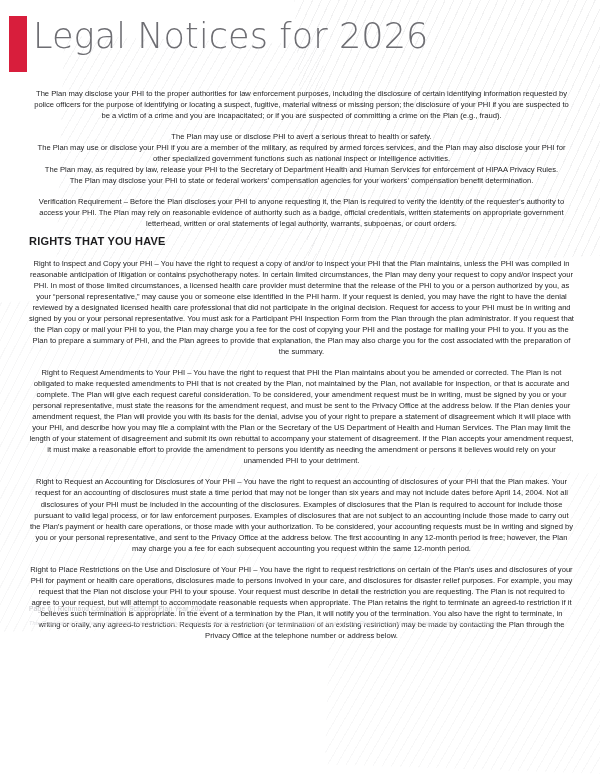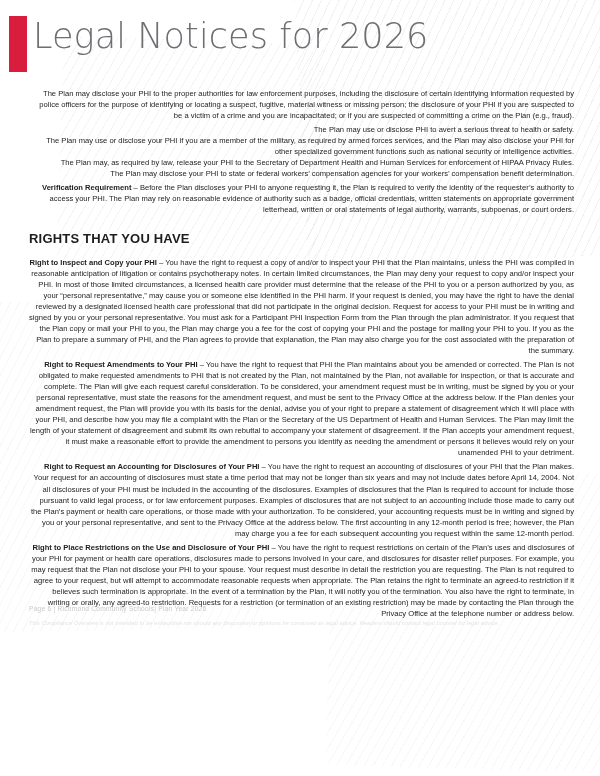--- a/index.html
+++ b/index.html
@@ -96,35 +96,35 @@
     left: 29px;
     top: 88px;
     width: 545px;
     color: #1d1d1f;
     font-size: 7.6px;
     line-height: 11.05px;
     text-align: left;
   }
   .para {
     margin: 0 0 0 0;
-    text-align: right;
+    text-align: center;
   }
   .para.gap {
-    margin-top: 3px;
+    margin-top: 10px;
   }
   .para.tight {
     margin-top: 0;
   }
   .lead {
-    font-weight: bold;
+    font-weight: normal;
   }
   .section-head {
     font-weight: bold;
-    margin-top: 17px;
-    font-size: 13px;
+    margin-top: 6px;
+    font-size: 11px;
     letter-spacing: .2px;
   }
 
   
   .footer {
     position: absolute;
     left: 29px;
     bottom: 18px;
     width: 545px;
   }
@@ -157,21 +157,21 @@
     <div class="accent-bar"></div>
     <div class="page-title">Legal Notices for 2026</div>
   </div>
 
   <div class="content">
 
     <p class="para">The Plan may disclose your PHI to the proper authorities for law enforcement purposes, including the disclosure of certain identifying information requested by police officers for the purpose of identifying or locating a suspect, fugitive, material witness or missing person; the disclosure of your PHI if you are suspected to be a victim of a crime and you are incapacitated; or if you are suspected of committing a crime on the Plan (e.g., fraud).</p>
 
     <p class="para gap">The Plan may use or disclose PHI to avert a serious threat to health or safety.</p>
 
-    <p class="para tight">The Plan may use or disclose your PHI if you are a member of the military, as required by armed forces services, and the Plan may also disclose your PHI for other specialized government functions such as national security or intelligence activities.</p>
+    <p class="para tight">The Plan may use or disclose your PHI if you are a member of the military, as required by armed forces services, and the Plan may also disclose your PHI for other specialized government functions such as national inspect or intelligence activities.</p>
 
     <p class="para tight">The Plan may, as required by law, release your PHI to the Secretary of Department Health and Human Services for enforcement of HIPAA Privacy Rules.</p>
 
     <p class="para tight">The Plan may disclose your PHI to state or federal workers’ compensation agencies for your workers’ compensation benefit determination.</p>
 
     <p class="para gap"><span class="lead">Verification Requirement</span><span> – </span><span>Before the Plan discloses your PHI to anyone requesting it, the Plan is required to verify the identity of the requester’s authority to access your PHI.  The Plan may rely on reasonable evidence of authority such as a badge, official credentials, written statements on appropriate government letterhead, written or oral statements of legal authority, warrants, subpoenas, or court orders.</span></p>
 
     <p class="section-head">RIGHTS THAT YOU HAVE</p>
 
 

